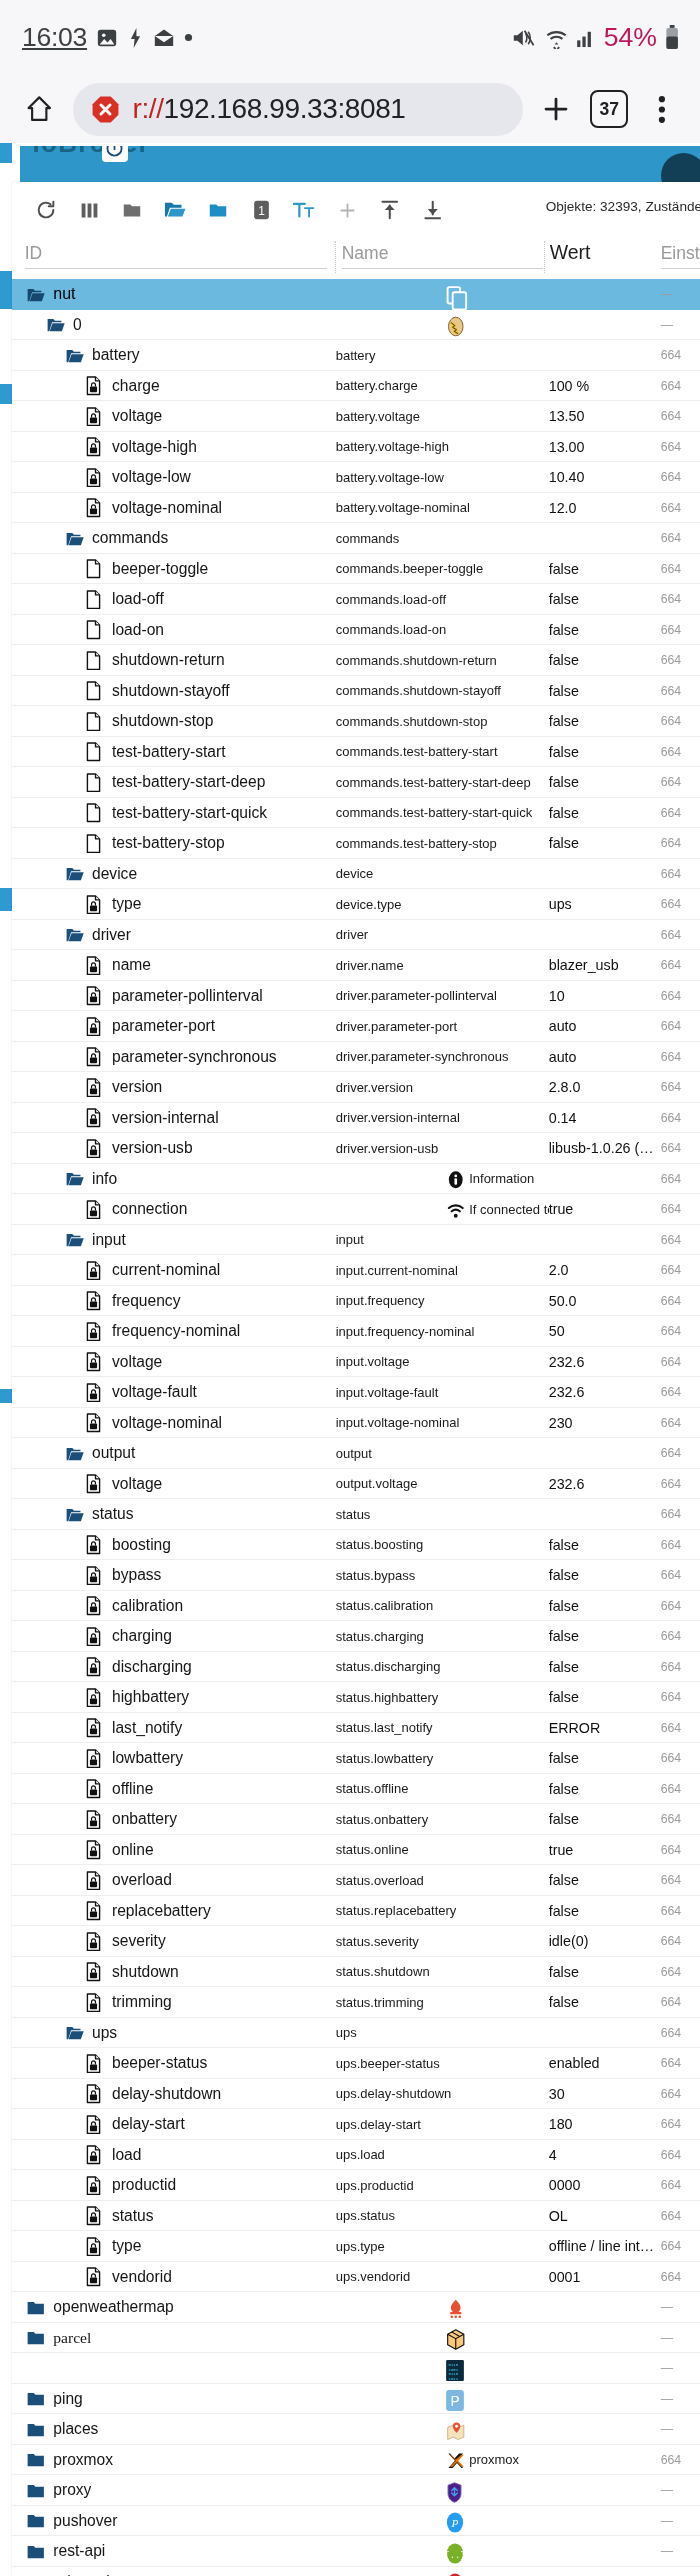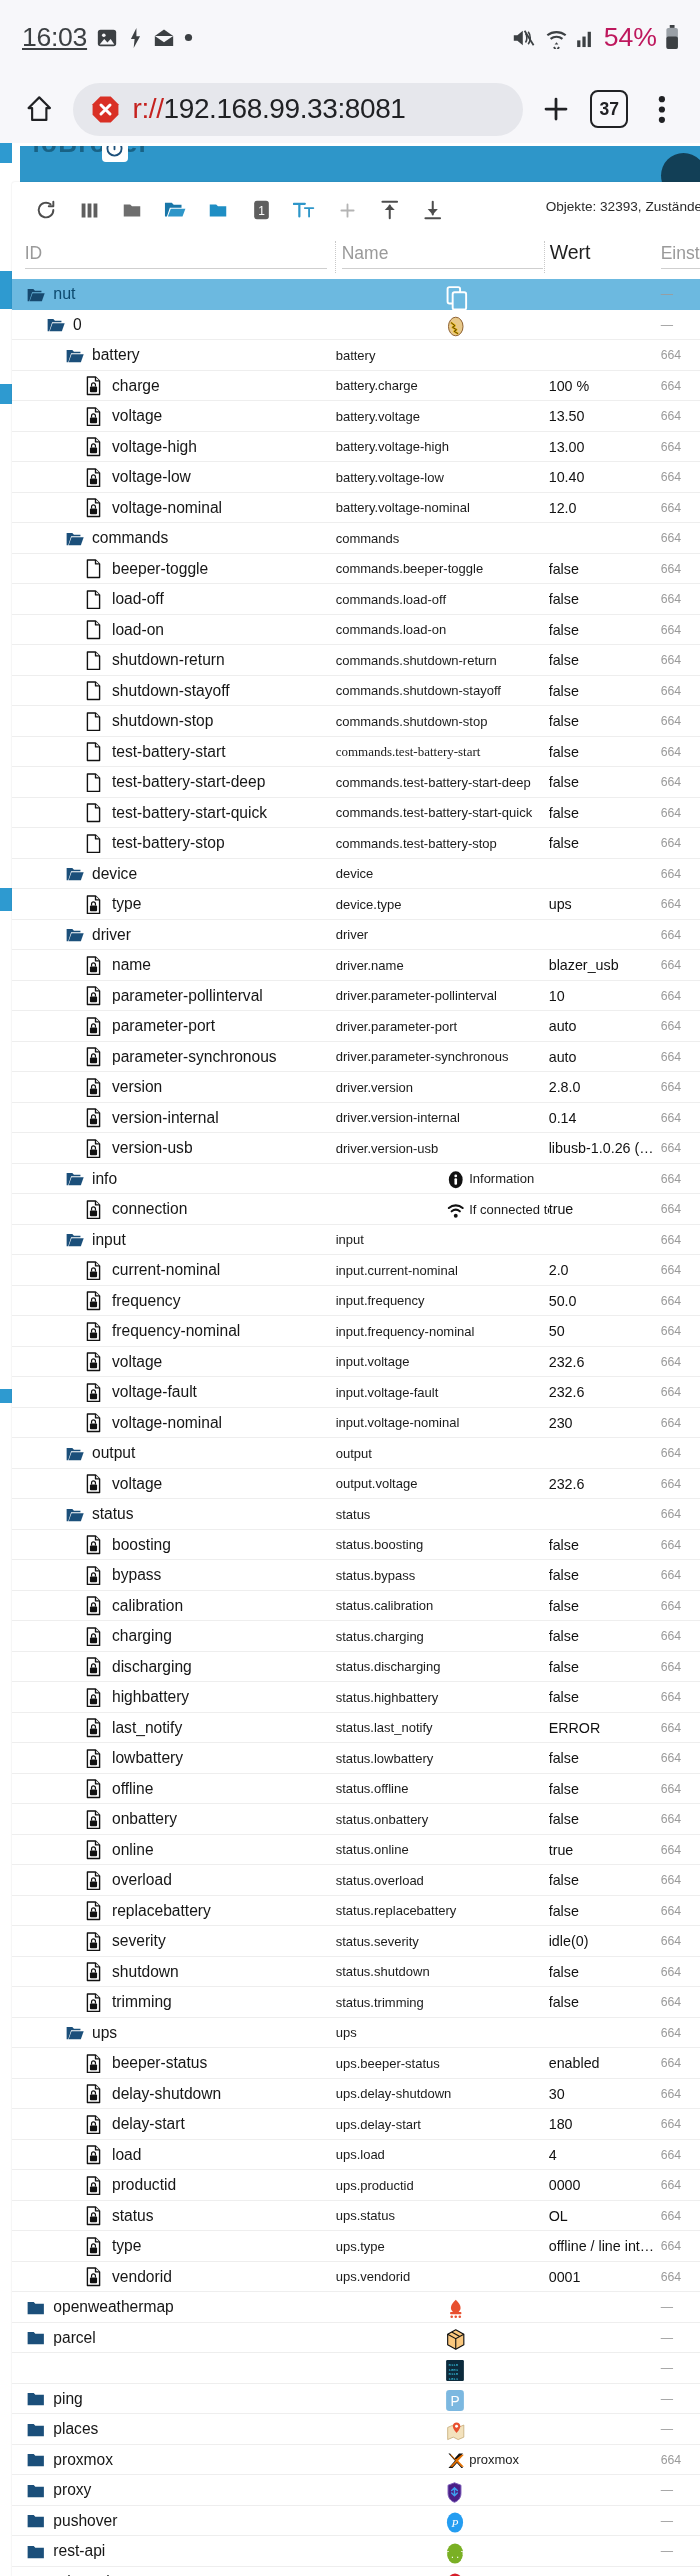--- a/index.html
+++ b/index.html
@@ -139,21 +139,21 @@
     display:flex; align-items:center; justify-content:flex-start;
     font-size:12.3px; color:#9b9b9b;
   }
   .row.sel .c-set{color:#dff0f9;}
 
   .colline{
     position:absolute; top:0; width:0.6px; height:2297px; background:#eeeeee;
   }
 
   .nm{font-size:15.6px; color:#161616; white-space:nowrap;}
-  .row.sel .nm{color:#0c4a6e; font-size:16px;}
+  .row.sel .nm{color:#000000; font-size:16px;}
 
   .tree-ic{width:19.5px; height:19.5px; display:inline-block; flex:0 0 19.5px; margin-right:7.8px;}
   .em{display:inline-block; width:17px; height:17px; flex:0 0 17px;}
 
   .val-dash{color:#9b9b9b; letter-spacing:0.6px;}
 </style>
 </head>
 <body>
 
 <div class="statusbar">
@@ -644,21 +644,21 @@
           </div>
           <div class="row">
             <div class="c-id" style="padding-left: 73px;">
               <span class="tree-ic"><svg width="17" height="19.5" viewBox="0 0 20 24">
                   <path d="M2.5 1.2h10L17.5 6v16.8h-15z" fill="#fff" stroke="#111" stroke-width="1.7" stroke-linejoin="round"></path>
                   <path d="M12.5 1.2V6h5" fill="#fff" stroke="#111" stroke-width="1.7" stroke-linejoin="round"></path>
                 </svg></span>
               <span class="nm">test-battery-start</span>
             </div>
             <div class="c-name">
-              <span style="white-space: nowrap; font-family: Liberation Serif, serif;">commands.test-battery-start</span>
+              <span style="white-space: nowrap;">commands.test-battery-start</span>
             </div>
             <div class="c-val">
               <span>false</span>
             </div>
             <div class="c-set">
               <span>664</span>
             </div>
           </div>
           <div class="row">
             <div class="c-id" style="padding-left: 73px;">
@@ -1668,21 +1668,21 @@
               <span style="white-space: nowrap;"></span>
             </div>
             <div class="c-val">
               <span></span>
             </div>
             <div class="c-set">
               <span class="val-dash">—</span>
             </div>
           </div>
           <div class="row">
-            <div class="c-id" style="padding-left: 14.3px;">
+            <div class="c-id" style="padding-left: 14.3px; font-family: Liberation Serif, serif;">
               <span class="tree-ic"><svg width="19.5" height="19.5" viewBox="0 0 24 24">
                   <path d="M2 5h7.5l2 2.2H22V20H2z" fill="#1b4f7a"></path>
                 </svg></span>
               <span class="nm">parcel</span>
             </div>
             <div class="c-name">
               <span class="em" style="margin-left: 110px;"><svg width="19.5" height="21" viewBox="0 0 24 26">
                   <path d="M12 1l10 5.5v13L12 25 2 19.5v-13z" fill="#fac77d" stroke="#111" stroke-width="1.4" stroke-linejoin="round"></path>
                   <path d="M2 6.5l10 5.5 10-5.5M12 12v13" fill="none" stroke="#111" stroke-width="1.4"></path>
                   <path d="M7 3.8l10 5.6" stroke="#111" stroke-width="1.4"></path>

